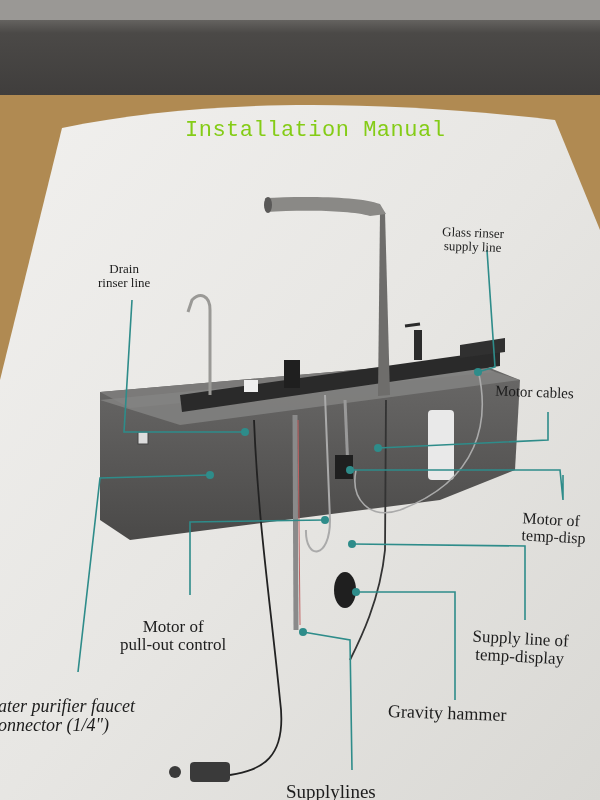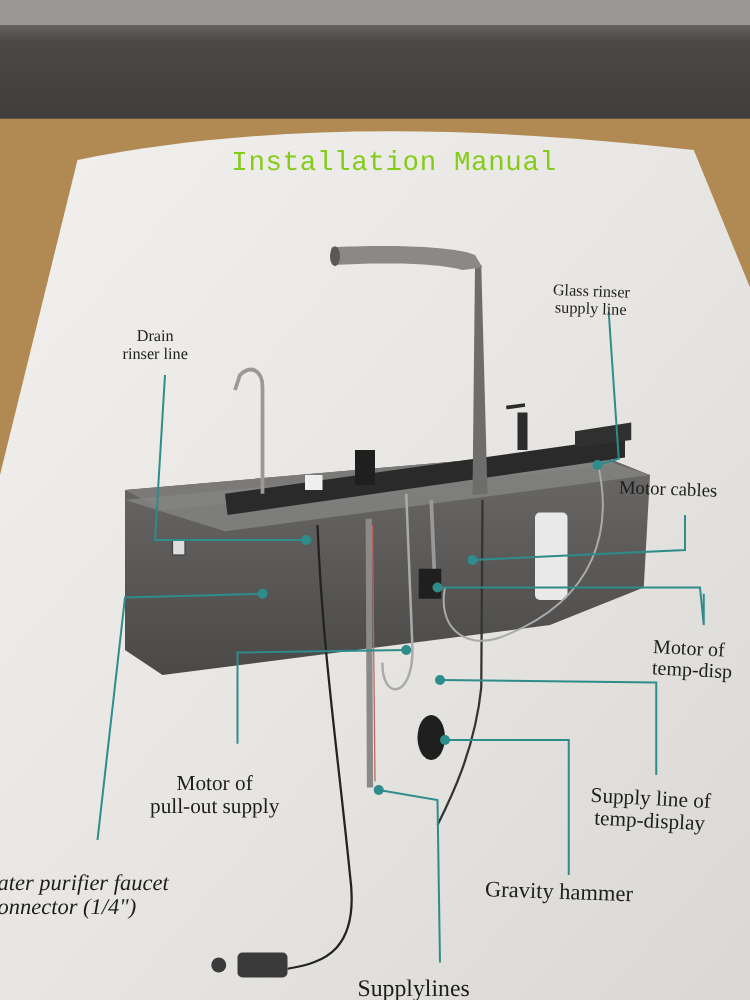--- a/index.html
+++ b/index.html
@@ -111,21 +111,21 @@
 
 <div class="label" style="left:495px;top:385px;font-size:15px;transform:rotate(2deg);">Motor cables</div>
 
 <div class="label" style="left:522px;top:512px;font-size:16px;text-align:left;transform:rotate(3deg);">
   <div>Motor of</div>
   <div>temp-disp</div>
 </div>
 
 <div class="label" style="left:120px;top:618px;font-size:17px;">
   <div>Motor of</div>
-  <div>pull-out supply</div>
+  <div>pull-out control</div>
 </div>
 
 <div class="label" style="left:472px;top:630px;font-size:17px;transform:rotate(3deg);">
   <div>Supply line of</div>
   <div>temp-display</div>
 </div>
 
 <div class="label" style="left:-2px;top:697px;font-size:18px;font-style:italic;text-align:left;">
   <div>ater purifier faucet</div>
   <div>onnector (1/4")</div>

